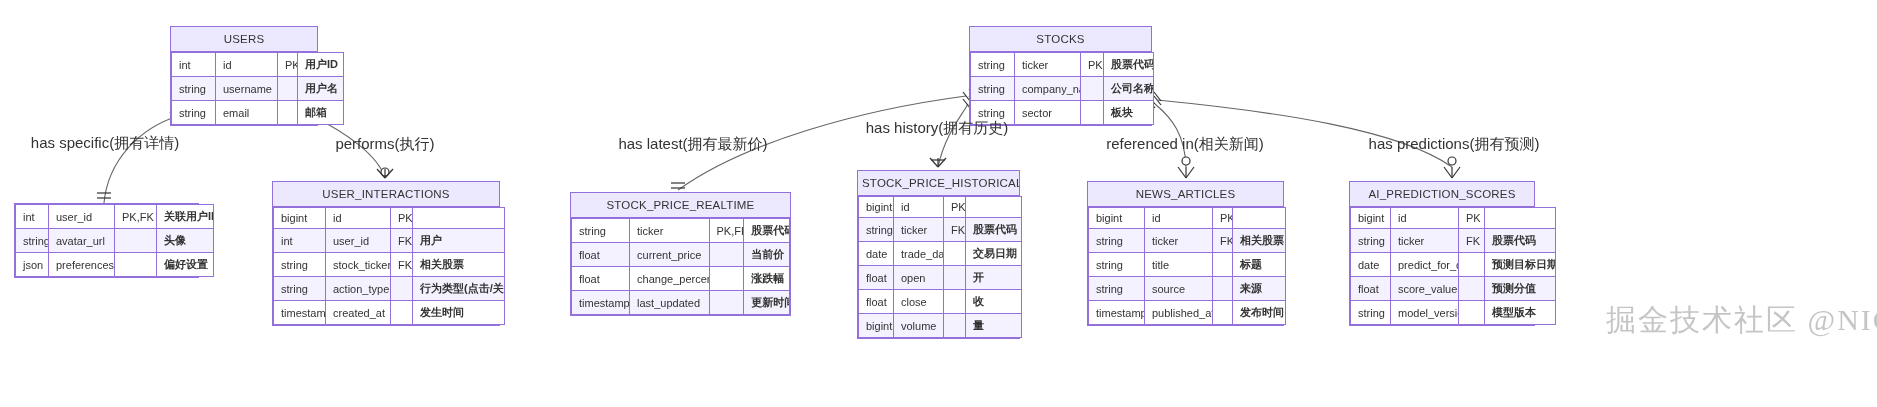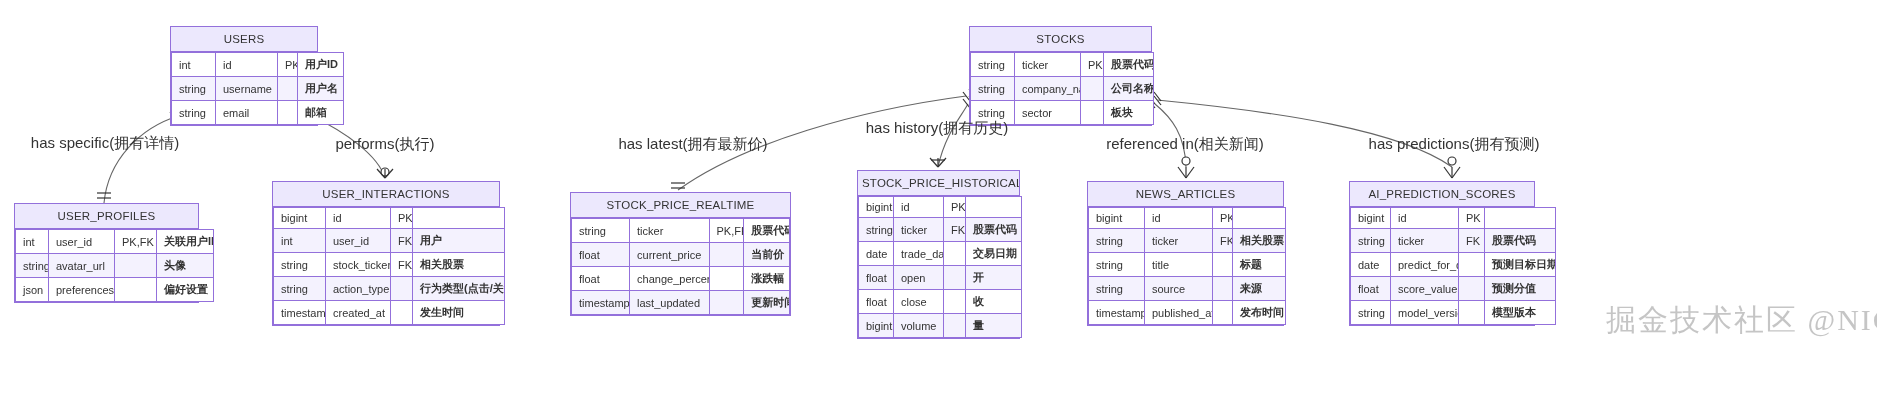--- a/index.html
+++ b/index.html
@@ -185,21 +185,20 @@
             <tr>
               <td class="c-type">string</td>
               <td class="c-name">email</td>
               <td class="c-key"></td>
               <td class="c-cmt">邮箱</td>
             </tr>
           </tbody>
         </table>
       </div>
       <div class="entity" style="left: 14px; top: 203px; width: 185px;">
-        <div class="entity-title">USER_PROFILES</div>
         <table class="attrs">
           <colgroup>
             <col style="width: 33px;">
             <col style="width: 66px;">
             <col style="width: 42px;">
             <col style="width: 57px;">
           </colgroup>
           <tbody>
             <tr>
               <td class="c-type">int</td>

